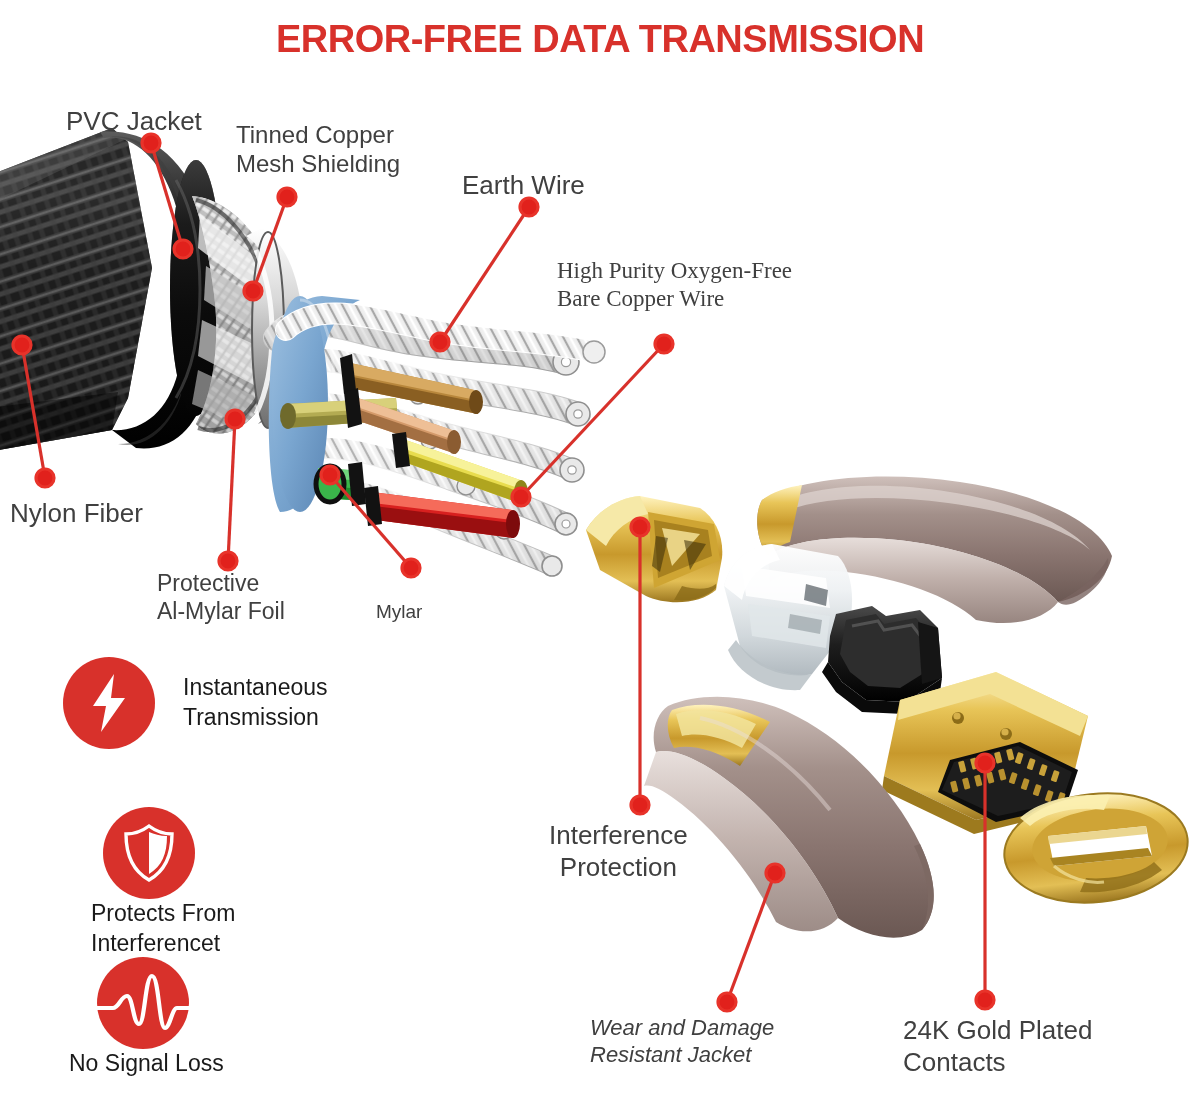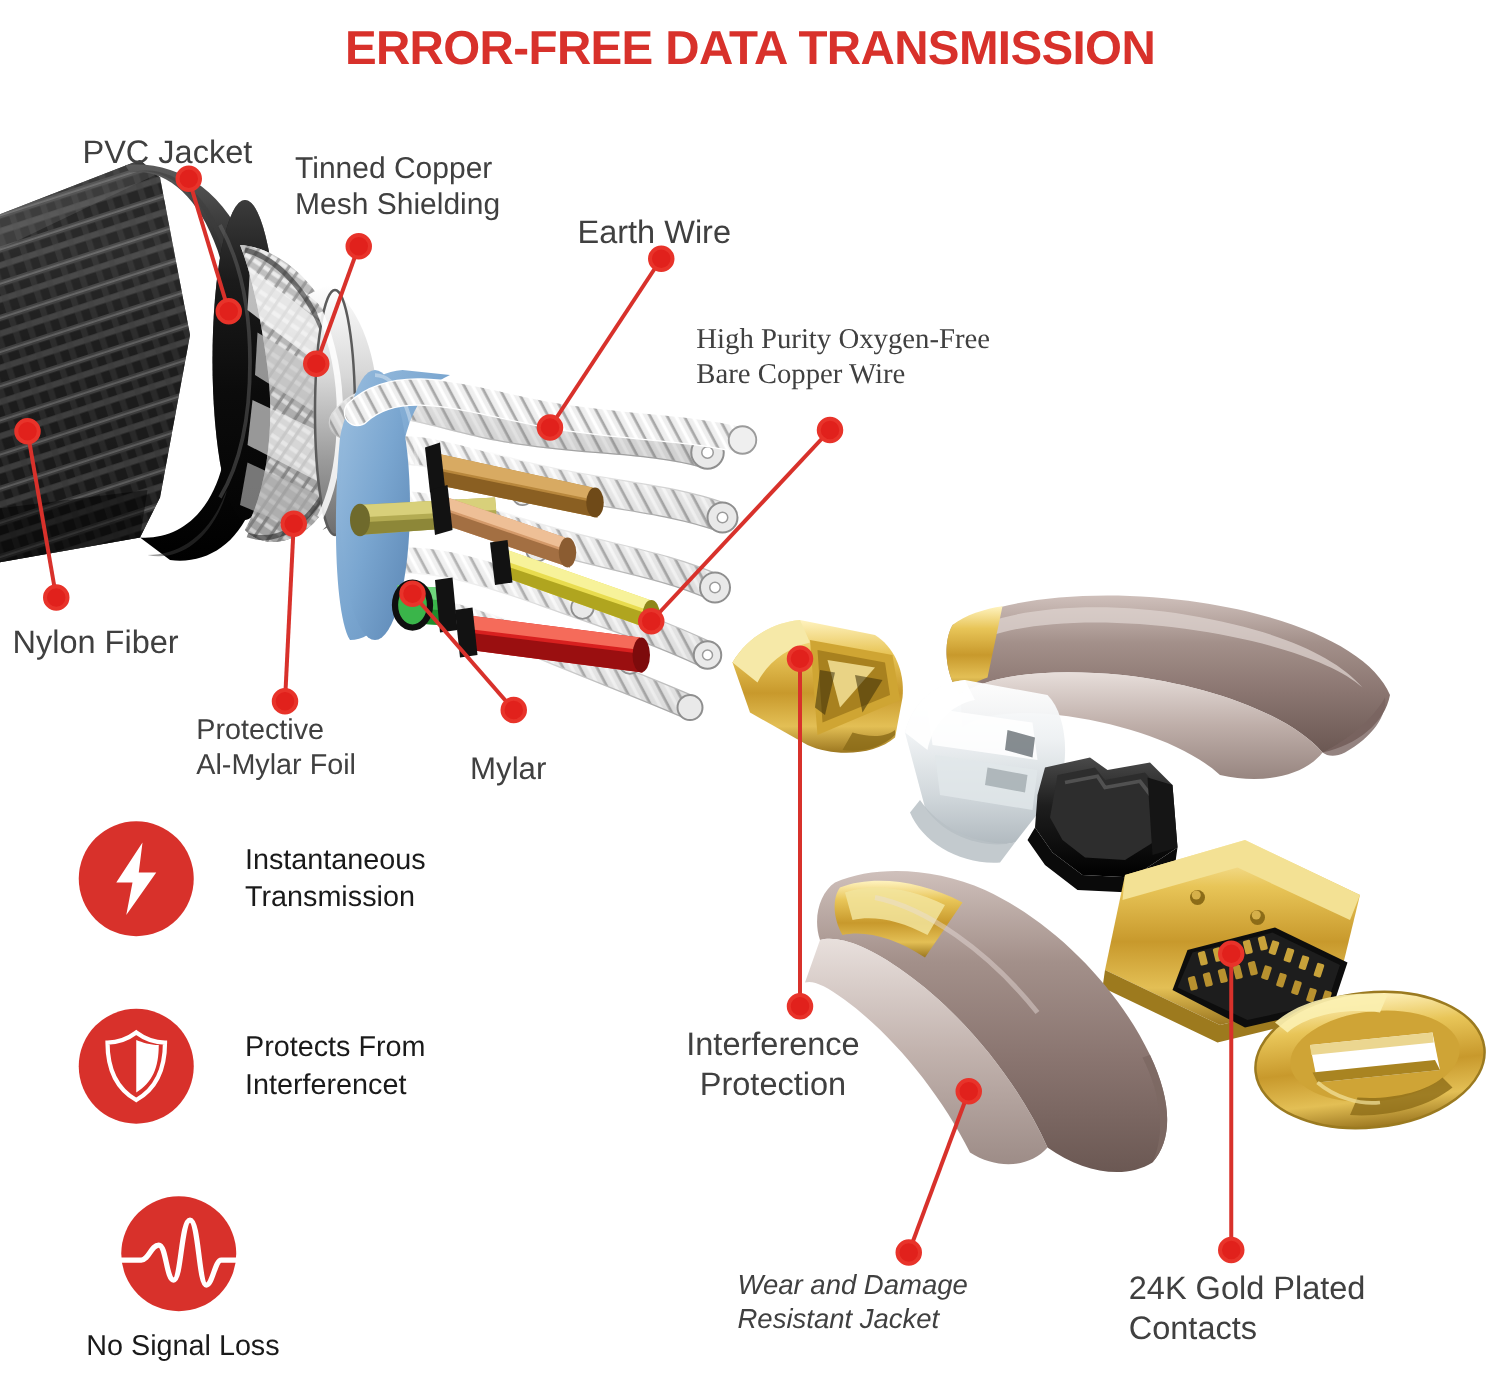--- a/index.html
+++ b/index.html
@@ -26,21 +26,21 @@
   
   .label{
     position:absolute;
     color:#404040;
     font-family:"Liberation Sans", sans-serif;
     line-height:1.22;
     white-space:pre-line;
   }
 
   
-  .feature{position:absolute;display:flex;align-items:center;gap:13px;}
+  .feature{position:absolute;display:flex;align-items:center;}
   .feat-icon{
     width:92px;height:92px;border-radius:50%;
     background:#d8312b;
     position:relative;flex:0 0 auto;
     display:flex;align-items:center;justify-content:center;
   }
   .feat-text{
     margin-left:28px;
     font-size:23px;color:#1a1a1a;
     line-height:1.3;white-space:pre-line;
@@ -469,40 +469,40 @@
   <div id="callouts">
       <div class="label" style="left: 66px; top: 106px; font-size: 26px; text-align: left;">PVC Jacket</div>
       <div class="label" style="left: 236px; top: 120px; font-size: 24px; text-align: left;">Tinned Copper
 Mesh Shielding</div>
       <div class="label" style="left: 462px; top: 170px; font-size: 26px; text-align: left;">Earth Wire</div>
       <div class="label" style="left: 557px; top: 257px; font-size: 23px; text-align: left; font-family: Liberation Serif, serif;">High Purity Oxygen-Free
 Bare Copper Wire</div>
       <div class="label" style="left: 10px; top: 498px; font-size: 26px; text-align: left;">Nylon Fiber</div>
       <div class="label" style="left: 157px; top: 569px; font-size: 23px; text-align: left;">Protective
 Al-Mylar Foil</div>
-      <div class="label" style="left: 376px; top: 600px; font-size: 25px; text-align: left;">Mylar</div>
+      <div class="label" style="left: 376px; top: 600px; font-size: 19px; text-align: left;">Mylar</div>
       <div class="label" style="left: 549px; top: 820px; font-size: 26px; text-align: center;">Interference
 Protection</div>
       <div class="label" style="left: 590px; top: 1015px; font-size: 22px; text-align: left; font-style: italic;">Wear and Damage
 Resistant Jacket</div>
       <div class="label" style="left: 903px; top: 1015px; font-size: 26px; text-align: left;">24K Gold Plated
 Contacts</div>
     </div>
 
   <div class="feature" style="left:63px;top:657px;">
     <div class="feat-icon">
       <svg width="52" height="62" viewBox="0 0 52 62">
         <path d="M31 2 L10 34 L23 34 L18 60 L42 26 L28 26 Z" fill="#ffffff"></path>
       </svg>
     </div>
     <div class="feat-text">Instantaneous
 Transmission</div>
   </div>
 
-  <div class="feature" style="left:63px;top:807px;">
+  <div class="feature" style="left:63px;top:807px;flex-direction:column;">
     <div class="feat-icon">
       <svg width="54" height="60" viewBox="0 0 54 60">
         <path d="M27 3 C19 9 10 11 4 11 C4 33 11 48 27 57 C43 48 50 33 50 11
                  C44 11 35 9 27 3 Z" fill="none" stroke="#ffffff" stroke-width="3.4"></path>
         <path d="M27 9 C27 9 27 51 27 51 C40 43 45 31 45 13 C38 13 32 11 27 9 Z" fill="#ffffff"></path>
       </svg>
     </div>
     <div class="feat-text">Protects From
 Interferencet</div>
   </div>

